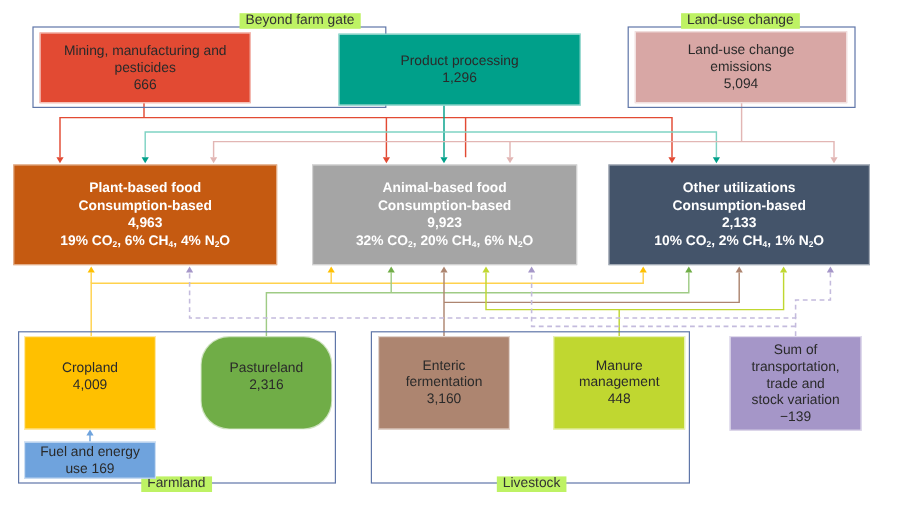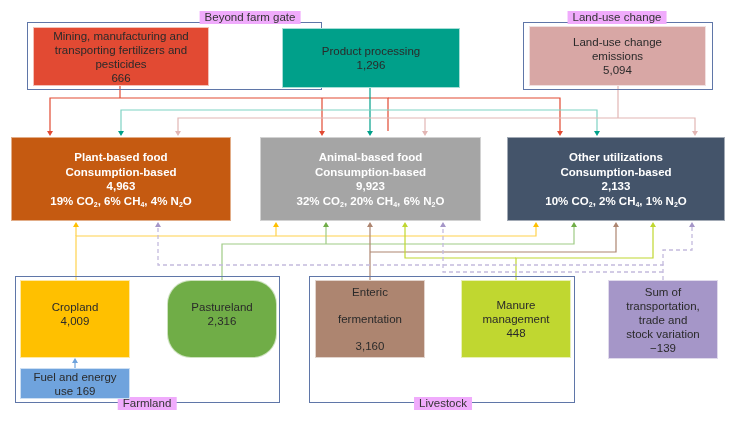--- a/index.html
+++ b/index.html
@@ -1,20 +1,20 @@
 <!DOCTYPE html>
 <html><head>
 <meta charset="utf-8">
 <style>
   html, body { margin: 0; padding: 0; background: #ffffff; }
   body { width: 753px; height: 421px; position: relative; overflow: hidden;
          font-family: "Liberation Sans", sans-serif; }
   #diagram { position: absolute; left: 0; top: 0; }
   .group-frame { position: absolute; border: 1.5px solid #5f76a8; box-sizing: border-box; }
-  .group-label { position: absolute; background: #f0abfc; padding: 0 5px; font-size: 11.5px; color: #333;
+  .group-label { position: absolute; background: #bef264; padding: 0 5px; font-size: 11.5px; color: #333;
                  white-space: nowrap; transform: translateX(-50%); line-height: 13px; }
   .box { position: absolute; box-sizing: border-box; display: flex; flex-direction: column;
          align-items: center; justify-content: center; text-align: center; font-size: 11.5px;
          line-height: 14px; color: #2a2a2a; border: 1.5px solid rgba(255,255,255,0.65); }
   .box span { display: block; }
   .box.big { font-weight: bold; color: #ffffff; font-size: 11.5px; line-height: 14.5px; border-color: rgba(255,255,255,0.5); }
   sub { font-size: 7px; vertical-align: -2px; line-height: 0; }
 </style>
 </head>
 <body>
@@ -73,26 +73,25 @@
 <div class="group-label" style="left:617px;top:11px;">Land-use change</div>
 
 <div class="group-frame" style="left:15px;top:276px;width:265px;height:127px;"></div>
 <div class="group-label" style="left:147px;top:397px;">Farmland</div>
 
 <div class="group-frame" style="left:309px;top:276px;width:266px;height:127px;"></div>
 <div class="group-label" style="left:443px;top:397px;">Livestock</div>
 
 <div class="box" style="left: 33px; top: 27px; width: 176px; height: 59px; background: rgb(226, 74, 51); text-align: center;">
   <span>Mining, manufacturing and</span>
-  <span>transporting fertilizers and</span>
   <span>pesticides</span>
   <span>666</span>
 </div>
 
-<div class="box" style="left: 282px; top: 28px; width: 178px; height: 60px; background: rgb(0, 160, 138);">
+<div class="box" style="left: 282px; top: 28px; width: 202px; height: 60px; background: rgb(0, 160, 138);">
   <span>Product processing</span>
   <span>1,296</span>
 </div>
 
 <div class="box" style="left: 529px; top: 26px; width: 177px; height: 60px; background: rgb(216, 167, 165);">
   <span>Land-use change</span>
   <span>emissions</span>
   <span>5,094</span>
 </div>
 
@@ -125,21 +124,21 @@
 <div class="box" style="left: 167px; top: 280px; width: 110px; height: 78px; padding-bottom: 10px; background: rgb(112, 173, 71); border-radius: 24px;">
   <span>Pastureland</span>
   <span>2,316</span>
 </div>
 
 <div class="box" style="left: 20px; top: 368px; width: 110px; height: 31px; background: rgb(111, 163, 221);">
   <span>Fuel and energy</span>
   <span>use 169</span>
 </div>
 
-<div class="box" style="left: 315px; top: 280px; width: 110px; height: 78px; background: rgb(173, 133, 112); gap: 13px;">
+<div class="box" style="left: 315px; top: 280px; width: 110px; height: 78px; background: rgb(173, 133, 112);">
   <span>Enteric</span>
   <span>fermentation</span>
   <span>3,160</span>
 </div>
 
 <div class="box" style="left: 461px; top: 280px; width: 110px; height: 78px; background: rgb(192, 215, 48);">
   <span>Manure</span>
   <span>management</span>
   <span>448</span>
 </div>

